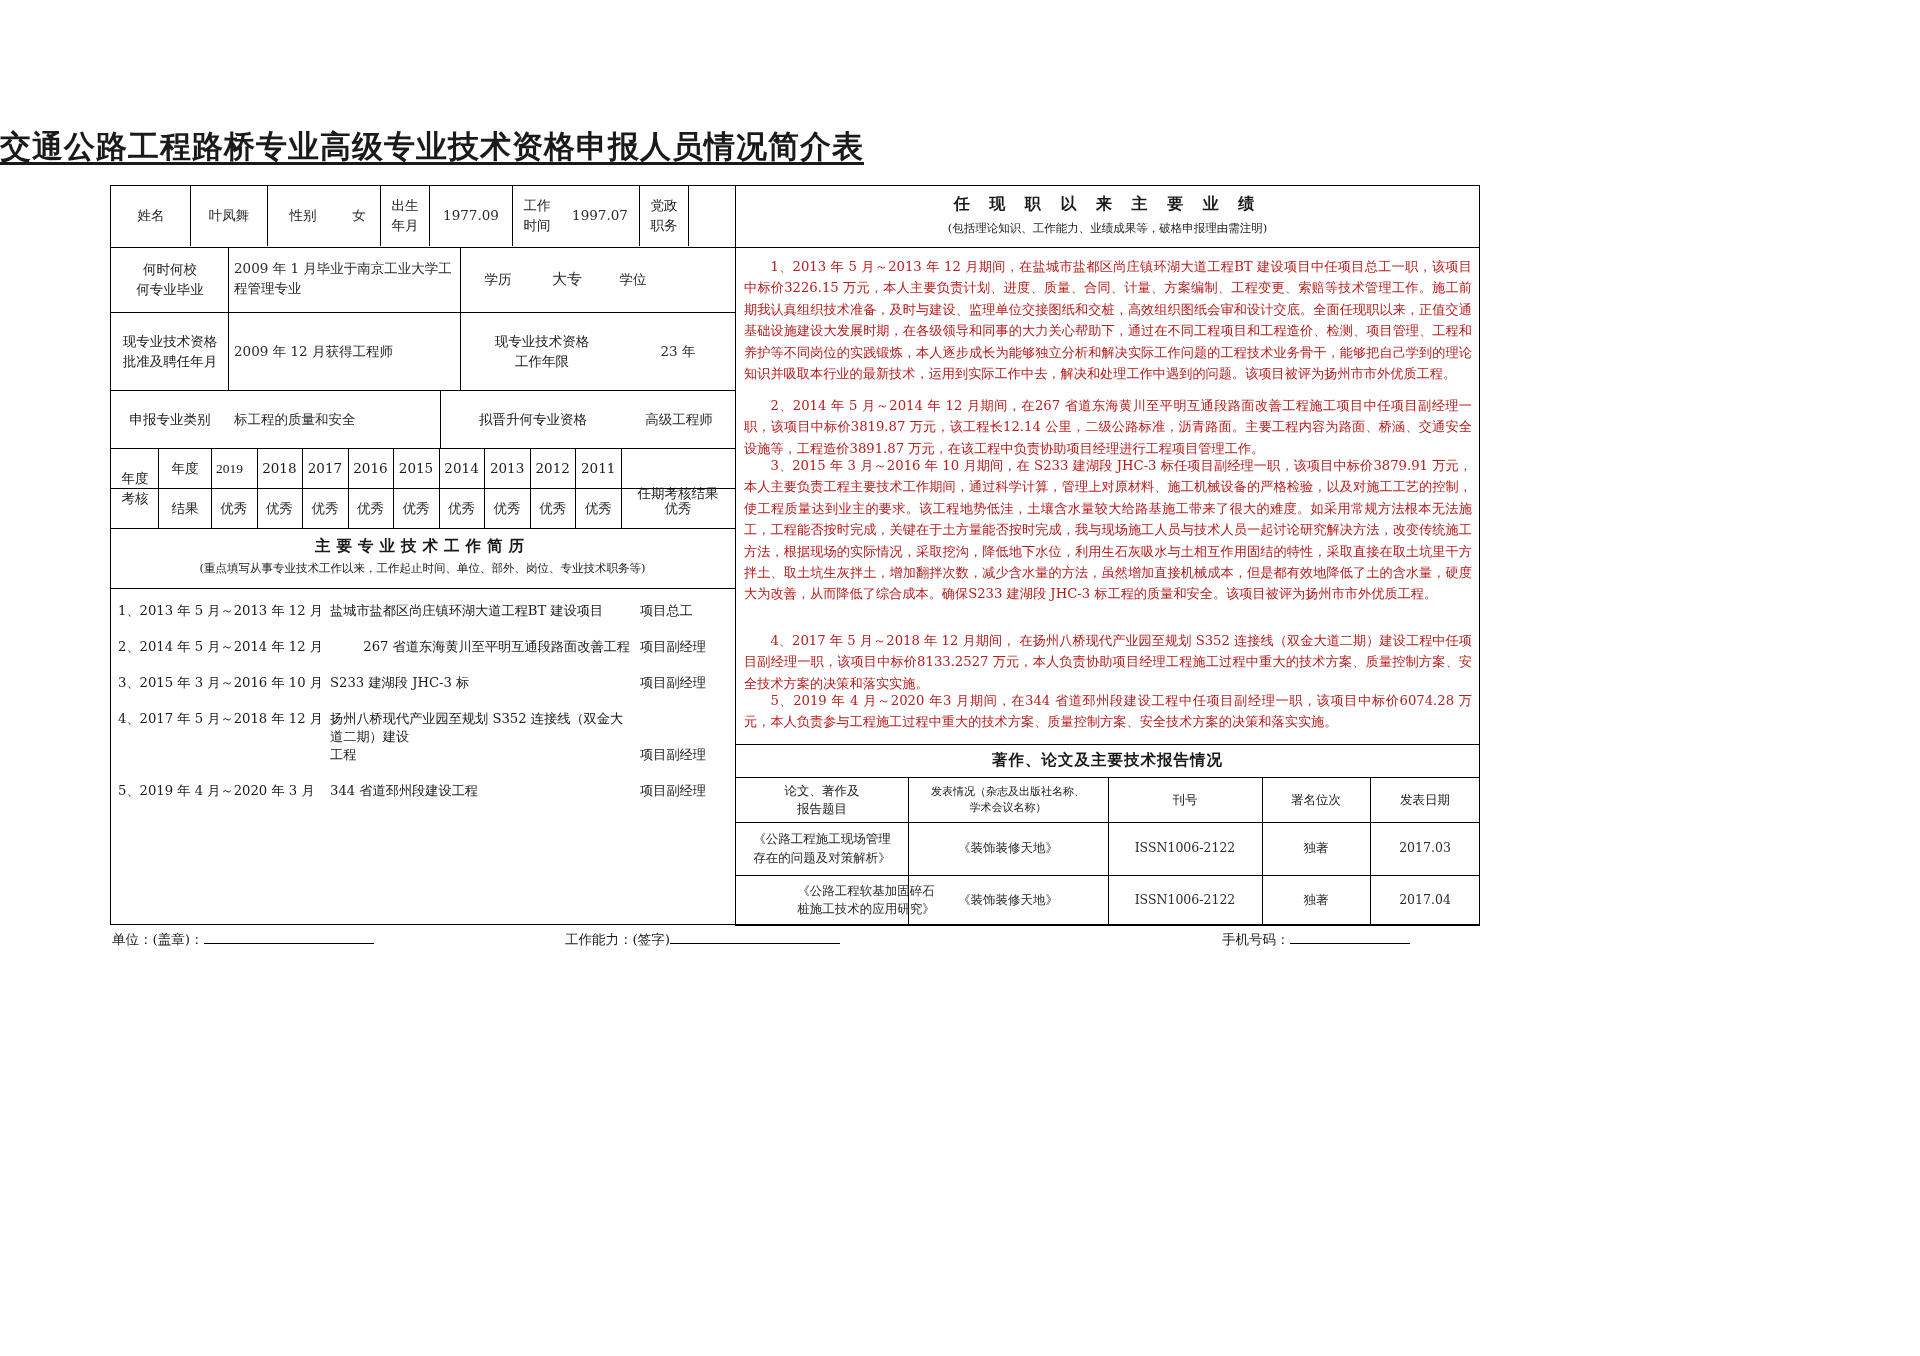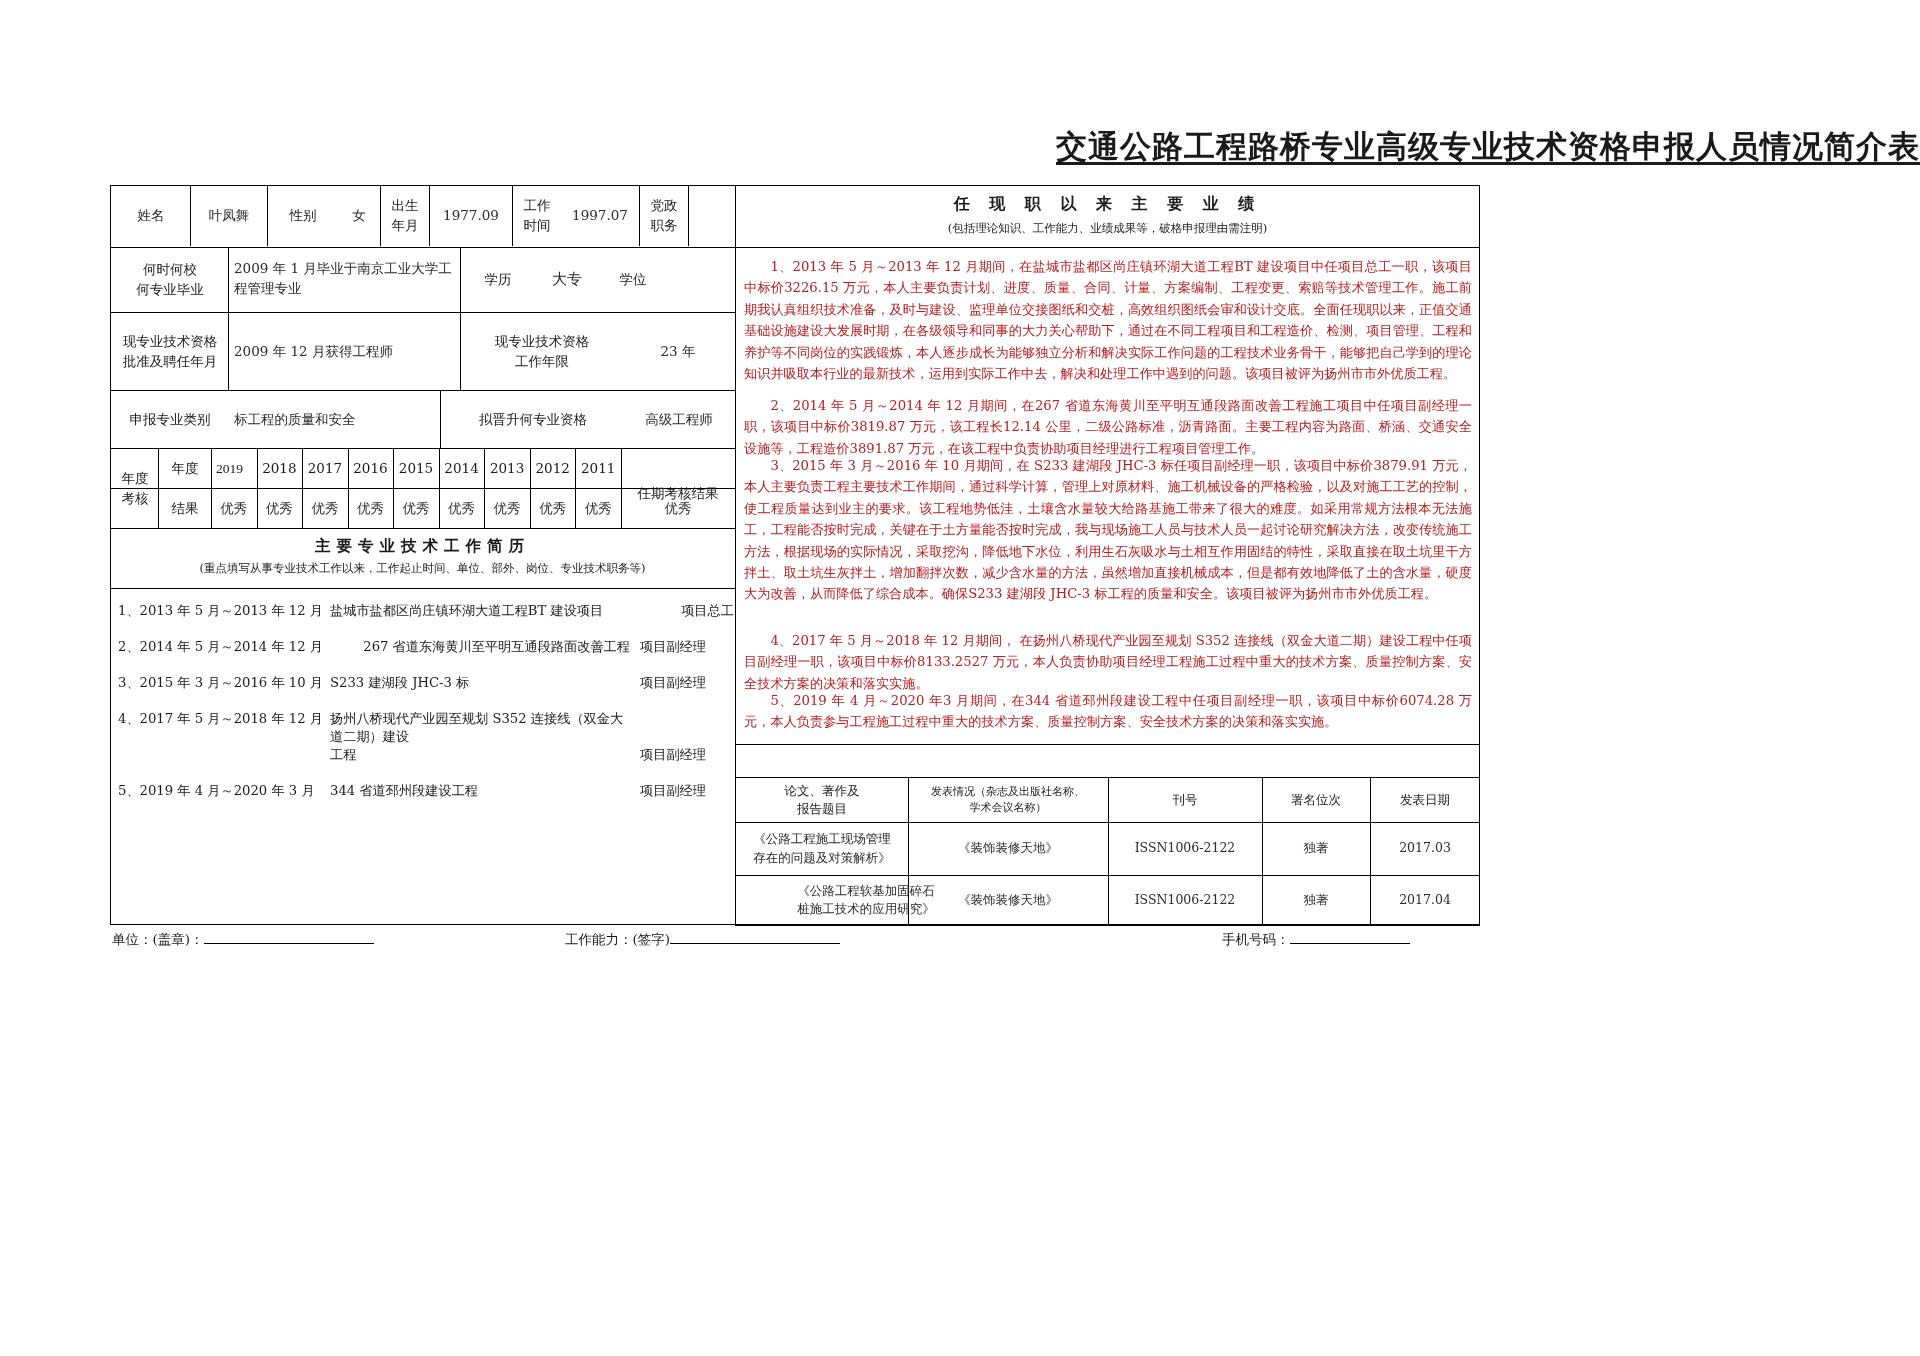--- a/index.html
+++ b/index.html
@@ -10,21 +10,21 @@
     font-family:"DejaVu Sans","Liberation Sans",sans-serif;
     color:#1a1a1a;
     position:relative;
     overflow:hidden;
   }
   .page { position:absolute; left:0; top:0; width:1920px; height:1356px; }
 
   
   .doc-title {
     position:absolute; left:0; top:126px; width:1920px;
-    text-align:right;
+    text-align:left;
     font-size:31px; font-weight:bold; letter-spacing:1px;
     font-family:"DejaVu Serif","Liberation Serif",serif;
   }
   .doc-title u { text-decoration:underline; text-underline-offset:5px; }
 
   
   .frame {
     position:absolute; left:110px; top:185px;
     width:1370px; height:740px;
     border:1.6px solid #000;
@@ -253,21 +253,21 @@
       <span>优秀</span>
     </div>
 
   <div class="hline" style="left:110px; top:588px; width:625px;"></div>
   <div class="sec-title" style="left:110px; top:536px; width:625px;"><span>主要专业技术工作简历</span></div>
   <div class="sec-sub" style="left:110px; top:561px; width:625px;"><span>(重点填写从事专业技术工作以来，工作起止时间、单位、部外、岗位、专业技术职务等)</span></div>
 
   <div id="experience-rows">
       <div class="exp-row" style="left: 118px; top: 602px; width: 210px;">1、2013 年 5 月～2013 年 12 月</div>
       <div class="exp-row" style="left: 330px; top: 602px; width: 300px;">盐城市盐都区尚庄镇环湖大道工程BT 建设项目</div>
-      <div class="exp-row" style="left: 660px; top: 602px; width: 95px; text-align: center;">项目总工</div>
+      <div class="exp-row" style="left: 640px; top: 602px; width: 95px; text-align: left;">项目总工</div>
       <div class="exp-row" style="left: 118px; top: 638px; width: 210px;">2、2014 年 5 月～2014 年 12 月</div>
       <div class="exp-row" style="left: 330px; top: 638px; width: 300px; text-align: right;">267 省道东海黄川至平明互通段路面改善工程</div>
       <div class="exp-row" style="left: 640px; top: 638px; width: 95px; text-align: left;">项目副经理</div>
       <div class="exp-row" style="left: 118px; top: 674px; width: 210px;">3、2015 年 3 月～2016 年 10 月</div>
       <div class="exp-row" style="left: 330px; top: 674px; width: 300px;">S233 建湖段 JHC-3 标</div>
       <div class="exp-row" style="left: 640px; top: 674px; width: 95px; text-align: left;">项目副经理</div>
       <div class="exp-row" style="left: 118px; top: 710px; width: 210px;">4、2017 年 5 月～2018 年 12 月</div>
       <div class="exp-row" style="left: 330px; top: 710px; width: 300px;">扬州八桥现代产业园至规划 S352 连接线（双金大道二期）建设</div>
       <div class="exp-row" style="left: 640px; top: 710px; width: 95px; text-align: left;"></div>
       <div class="exp-row" style="left: 118px; top: 746px; width: 210px;"></div>
@@ -284,20 +284,21 @@
 
   <div id="achievement-paragraphs">
       <div class="para" style="left: 744px; top: 256px; width: 728px; height: 140px; overflow: hidden;">1、2013 年 5 月～2013 年 12 月期间，在盐城市盐都区尚庄镇环湖大道工程BT 建设项目中任项目总工一职，该项目中标价3226.15 万元，本人主要负责计划、进度、质量、合同、计量、方案编制、工程变更、索赔等技术管理工作。施工前期我认真组织技术准备，及时与建设、监理单位交接图纸和交桩，高效组织图纸会审和设计交底。全面任现职以来，正值交通基础设施建设大发展时期，在各级领导和同事的大力关心帮助下，通过在不同工程项目和工程造价、检测、项目管理、工程和养护等不同岗位的实践锻炼，本人逐步成长为能够独立分析和解决实际工作问题的工程技术业务骨干，能够把自己学到的理论知识并吸取本行业的最新技术，运用到实际工作中去，解决和处理工作中遇到的问题。该项目被评为扬州市市外优质工程。</div>
       <div class="para" style="left: 744px; top: 395px; width: 728px; height: 62px; overflow: hidden;">2、2014 年 5 月～2014 年 12 月期间，在267 省道东海黄川至平明互通段路面改善工程施工项目中任项目副经理一职，该项目中标价3819.87 万元，该工程长12.14 公里，二级公路标准，沥青路面。主要工程内容为路面、桥涵、交通安全设施等，工程造价3891.87 万元，在该工程中负责协助项目经理进行工程项目管理工作。</div>
       <div class="para" style="left: 744px; top: 455px; width: 728px; height: 176px; overflow: hidden;">3、2015 年 3 月～2016 年 10 月期间，在 S233 建湖段 JHC-3 标任项目副经理一职，该项目中标价3879.91 万元，本人主要负责工程主要技术工作期间，通过科学计算，管理上对原材料、施工机械设备的严格检验，以及对施工工艺的控制，使工程质量达到业主的要求。该工程地势低洼，土壤含水量较大给路基施工带来了很大的难度。如采用常规方法根本无法施工，工程能否按时完成，关键在于土方量能否按时完成，我与现场施工人员与技术人员一起讨论研究解决方法，改变传统施工方法，根据现场的实际情况，采取挖沟，降低地下水位，利用生石灰吸水与土相互作用固结的特性，采取直接在取土坑里干方拌土、取土坑生灰拌土，增加翻拌次数，减少含水量的方法，虽然增加直接机械成本，但是都有效地降低了土的含水量，硬度大为改善，从而降低了综合成本。确保S233 建湖段 JHC-3 标工程的质量和安全。该项目被评为扬州市市外优质工程。</div>
       <div class="para" style="left: 744px; top: 630px; width: 728px; height: 62px; overflow: hidden;">4、2017 年 5 月～2018 年 12 月期间，  在扬州八桥现代产业园至规划 S352 连接线（双金大道二期）建设工程中任项目副经理一职，该项目中标价8133.2527 万元，本人负责协助项目经理工程施工过程中重大的技术方案、质量控制方案、安全技术方案的决策和落实实施。</div>
       <div class="para" style="left: 744px; top: 690px; width: 728px; height: 58px; overflow: hidden;">5、2019 年 4 月～2020 年3 月期间，在344 省道邳州段建设工程中任项目副经理一职，该项目中标价6074.28 万元，本人负责参与工程施工过程中重大的技术方案、质量控制方案、安全技术方案的决策和落实实施。</div>
     </div>
 
   <div class="hline" style="left:735px; top:744px; width:745px;"></div>
+  <div class="sec-title" style="left:735px; top:750px; width:745px; letter-spacing:1px;"><span>著作、论文及主要技术报告情况</span></div>
 
   <div class="hline" style="left:735px; top:777px; width:745px;"></div>
   <div class="hline" style="left:735px; top:822px; width:745px;"></div>
   <div class="hline" style="left:735px; top:875px; width:745px;"></div>
   <div class="hline" style="left:735px; top:925px; width:745px;"></div>
 
   <div class="vline" style="left:908px; top:777px; height:148px;"></div>
   <div class="vline" style="left:1108px; top:777px; height:148px;"></div>
   <div class="vline" style="left:1262px; top:777px; height:148px;"></div>
   <div class="vline" style="left:1370px; top:777px; height:148px;"></div>

